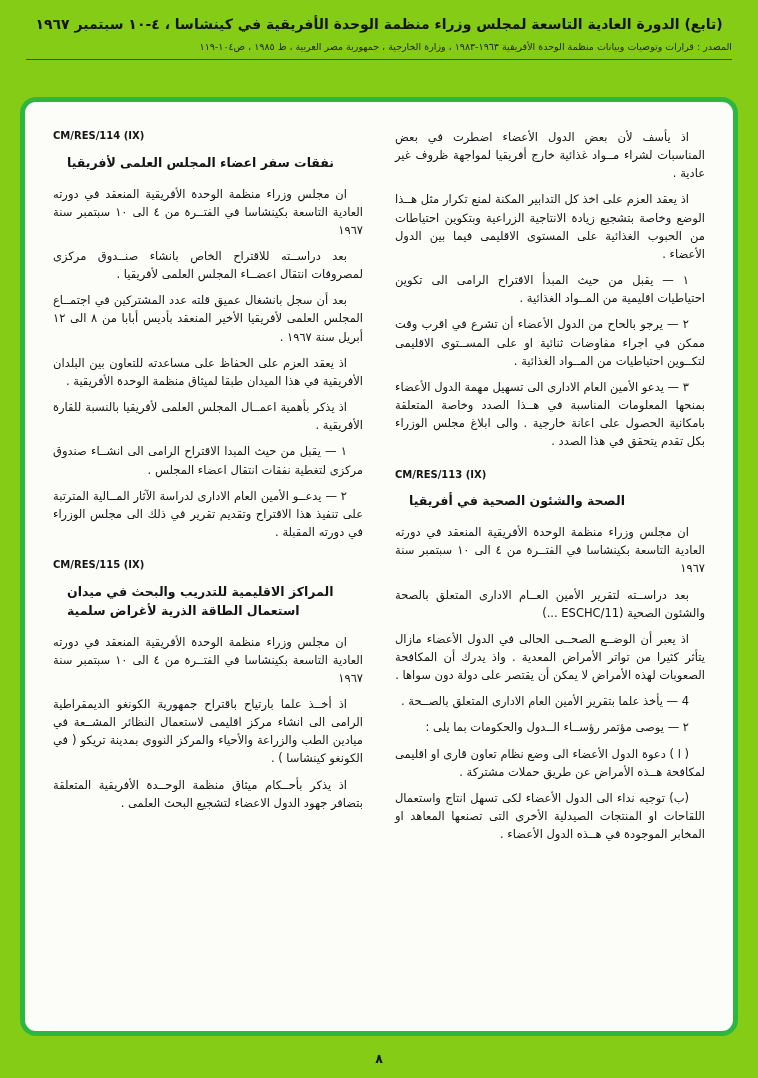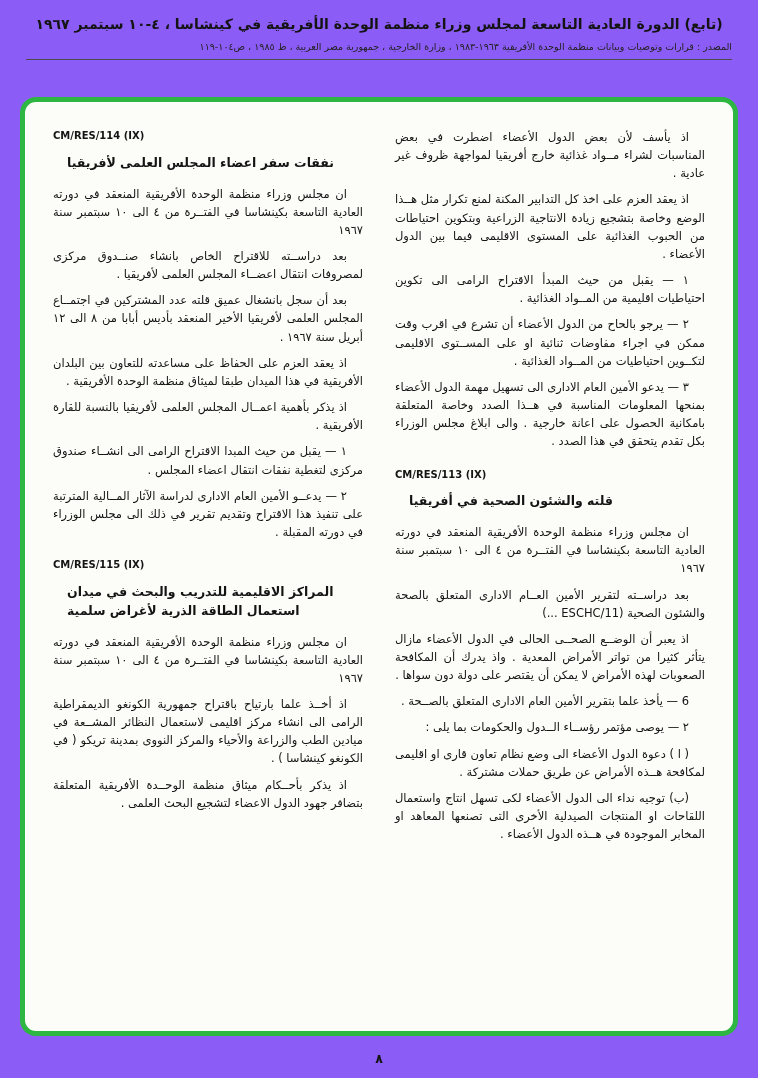--- a/index.html
+++ b/index.html
@@ -5,21 +5,21 @@
   * { box-sizing: border-box; margin: 0; padding: 0; }
   html, body { background: #ffffff; }
   body {
     width: 758px; height: 1078px;
     font-family: "DejaVu Sans", sans-serif;
     color: #141414;
   }
   .page {
     position: relative;
     width: 758px; height: 1078px;
-    background: #8b5cf6;
+    background: #84cc16;
     overflow: hidden;
   }
   .page-header {
     padding: 16px 26px 0;
     text-align: center;
   }
   .header-title {
     font-size: 14px;
     font-weight: bold;
     letter-spacing: 0.2px;
@@ -94,25 +94,25 @@
     <div class="columns">
 
       <section class="col">
         <p class="para">اذ يأسف لأن بعض الدول الأعضاء اضطرت في بعض المناسبات لشراء مــواد غذائية خارج أفريقيا لمواجهة ظروف غير عادية .</p>
         <p class="para">اذ يعقد العزم على اخذ كل التدابير المكنة لمنع تكرار مثل هــذا الوضع وخاصة بتشجيع زيادة الانتاجية الزراعية وبتكوين احتياطات من الحبوب الغذائية على المستوى الاقليمى فيما بين الدول الأعضاء .</p>
         <p class="para">١ — يقبل من حيث المبدأ الاقتراح الرامى الى تكوين احتياطيات اقليمية من المــواد الغذائية .</p>
         <p class="para">٢ — يرجو بالحاح من الدول الأعضاء أن تشرع في اقرب وقت ممكن في اجراء مفاوضات ثنائية او على المســتوى الاقليمى لتكــوين احتياطيات من المــواد الغذائية .</p>
         <p class="para">٣ — يدعو الأمين العام الادارى الى تسهيل مهمة الدول الأعضاء بمنحها المعلومات المناسبة في هــذا الصدد وخاصة المتعلقة بامكانية الحصول على اعانة خارجية . والى ابلاغ مجلس الوزراء بكل تقدم يتحقق في هذا الصدد .</p>
 
         <div class="res-code" dir="ltr">CM/RES/113  (IX)</div>
-        <h2 class="res-title">قلته والشئون الصحية في أفريقيا</h2>
+        <h2 class="res-title">الصحة والشئون الصحية في أفريقيا</h2>
         <p class="para">ان مجلس وزراء منظمة الوحدة الأفريقية المنعقد في دورته العادية التاسعة بكينشاسا في الفتــرة من ٤ الى ١٠ سبتمبر سنة ١٩٦٧</p>
         <p class="para">بعد دراســته لتقرير الأمين العــام الادارى المتعلق بالصحة والشئون الصحية (ESCHC/11 ...)</p>
         <p class="para">اذ يعبر أن الوضــع الصحــى الحالى في الدول الأعضاء مازال يتأثر كثيرا من تواتر الأمراض المعدية . واذ يدرك أن المكافحة الصعوبات لهذه الأمراض لا يمكن أن يقتصر على دولة دون سواها .</p>
-        <p class="para">6 — يأخذ علما بتقرير الأمين العام الادارى المتعلق بالصــحة .</p>
+        <p class="para">4 — يأخذ علما بتقرير الأمين العام الادارى المتعلق بالصــحة .</p>
         <p class="para">٢ — يوصى مؤتمر رؤســاء الــدول والحكومات بما يلى :</p>
         <p class="para">( ا ) دعوة الدول الأعضاء الى وضع نظام تعاون قارى او اقليمى لمكافحة هــذه الأمراض عن طريق حملات مشتركة .</p>
         <p class="para">(ب) توجيه نداء الى الدول الأعضاء لكى تسهل انتاج واستعمال اللقاحات او المنتجات الصيدلية الأخرى التى تصنعها المعاهد او المخابر الموجودة في هــذه الدول الأعضاء .</p>
       </section>
 
       <section class="col">
         <div class="res-code first" dir="ltr">CM/RES/114  (IX)</div>
         <h2 class="res-title">نفقات سفر اعضاء المجلس العلمى لأفريقيا</h2>
         <p class="para">ان مجلس وزراء منظمة الوحدة الأفريقية المنعقد في دورته العادية التاسعة بكينشاسا في الفتــرة من ٤ الى ١٠ سبتمبر سنة ١٩٦٧</p>
         <p class="para">بعد دراســته للاقتراح الخاص بانشاء صنــدوق مركزى لمصروفات انتقال اعضــاء المجلس العلمى لأفريقيا .</p>

